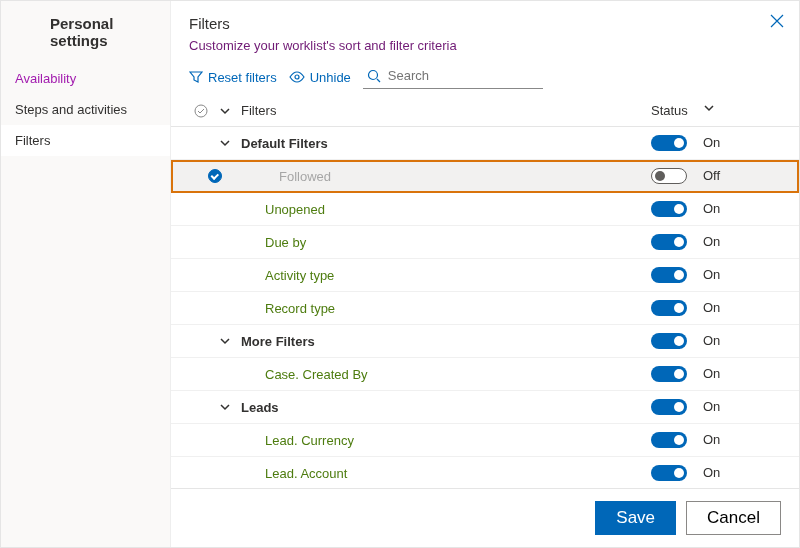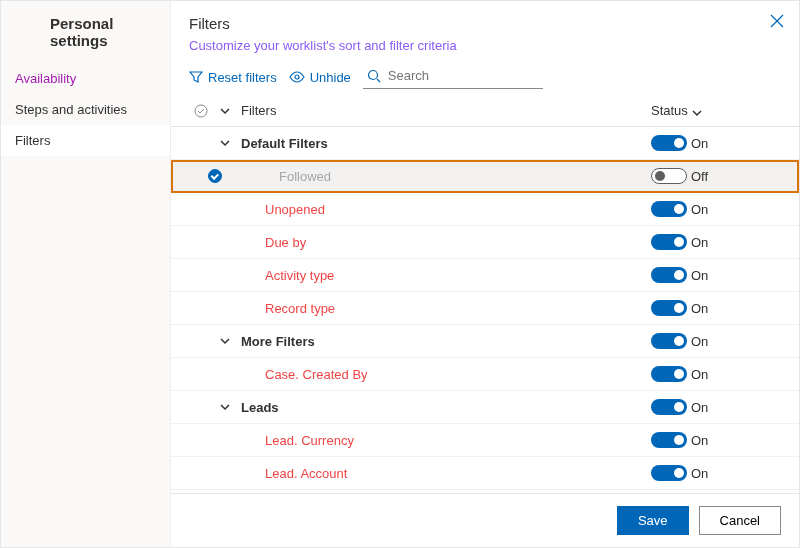--- a/index.html
+++ b/index.html
@@ -6,47 +6,47 @@
   html, body { margin:0; padding:0; font-family: "Segoe UI", Arial, sans-serif; font-size:13px; color:#323130; background:#fff; }
   .app { width:800px; height:548px; display:flex; position:relative; border:1px solid #e5e5e5;}
   .sidebar { width:170px; background:#faf9f8; padding:14px 0 0 0; border-right:1px solid #eee;}
   .sidebar-title { font-weight:600; font-size:15px; padding:0 14px 14px 14px;margin-left:35px;}
   .nav-item { padding:8px 14px; font-size:13px; cursor:pointer; }
   .nav-item.disabled { color:#a21caf; }
   .nav-item.active { background:#fff; }
   .main { flex:1; display:flex; flex-direction:column; position:relative; }
   .header { padding:14px 18px 4px 18px; }
   .page-title { font-size:15px; font-weight:400; margin:0 0 6px 0;}
-  .page-sub { font-size:13px; color:#8b5cf6; margin:0 0 8px 0;}
+  .page-sub { font-size:13px; color:#701a75; margin:0 0 8px 0;}
   .close-x { position:absolute; right:14px; top:12px; color:#0067b8; cursor:pointer; }
   .toolbar { display:flex; align-items:center; gap:12px; padding:0 18px 6px 18px; }
   .toolbar-btn { display:flex; align-items:center; gap:5px; color:#0067b8; font-size:13px; cursor:pointer; }
   .toolbar-btn svg { stroke:#0067b8; }
   .search-wrap { display:flex; align-items:center; gap:5px; color:#0067b8; border-bottom:1px solid #888; padding:2px 4px 4px 4px; width:180px;}
   .search-wrap input { border:none; outline:none; font-size:13px; width:140px; color:#3b82f6;}
   .table-head { display:flex; align-items:center; padding:8px 18px; border-bottom:1px solid #e5e5e5; color:#323130; font-size:13px;}
   .col-check { width:24px; display:flex; justify-content:center;}
   .col-exp { width:24px; display:flex; justify-content:center;}
   .col-name { flex:1; padding-left:4px;}
-  .col-status { width:130px; display:flex; align-items:flex-end; gap:4px;}
+  .col-status { width:130px; display:flex; align-items:flex-start; gap:16px;}
   .rows { flex:1; overflow:auto; }
   .row { display:flex; align-items:center; padding:6px 18px; border-bottom:1px solid #f0f0f0; height:33px;}
   .row.group .col-name { font-weight:600; }
   .row.highlight { background:#f2f1f0; outline:2px solid #d9730b; outline-offset:-2px;padding-left:32px;}
-  .row.child .col-name { padding-left:28px; color:#ef4444;}
+  .row.child .col-name { padding-left:28px; color:#4d7c0f;}
   .row.highlight .col-name { color:#a6a6a6; }
   .toggle { width:36px; height:16px; border-radius:8px; position:relative; cursor:pointer; }
   .toggle.on { background:#0067b8; }
   .toggle.off { background:#fff; border:1px solid #605e5c; }
   .knob { width:10px; height:10px; border-radius:50%; position:absolute; top:50%; transform:translateY(-50%);}
   .toggle.on .knob { background:#fff; right:3px;}
   .toggle.off .knob { background:#605e5c; left:3px;}
   .status-label { font-size:13px; }
   .footer { display:flex; justify-content:flex-end; gap:10px; padding:12px 18px; border-top:1px solid #e5e5e5;}
-  .btn { padding:6px 20px; font-size:13px; cursor:pointer; border:1px solid #8a8886; background:#fff;}
+  .btn { padding:6px 20px; font-size:17px; cursor:pointer; border:1px solid #8a8886; background:#fff;}
   .btn.primary { background:#0067b8; color:#fff; border:1px solid #0067b8;}
   .check-circle { width:14px; height:14px; border:1px solid #888; border-radius:50%; }
   .check-circle.checked { background:#0067b8; border-color:#0067b8; display:flex; align-items:center; justify-content:center;}
   .check-circle.checked::after { content:""; width:5px; height:3px; border-left:2px solid #fff; border-bottom:2px solid #fff; transform:rotate(-45deg) translate(0,-1px);}
   .chev { width:10px; height:10px; display:inline-block; }
 </style>
 </head>
 <body>
 
 <div class="app">

